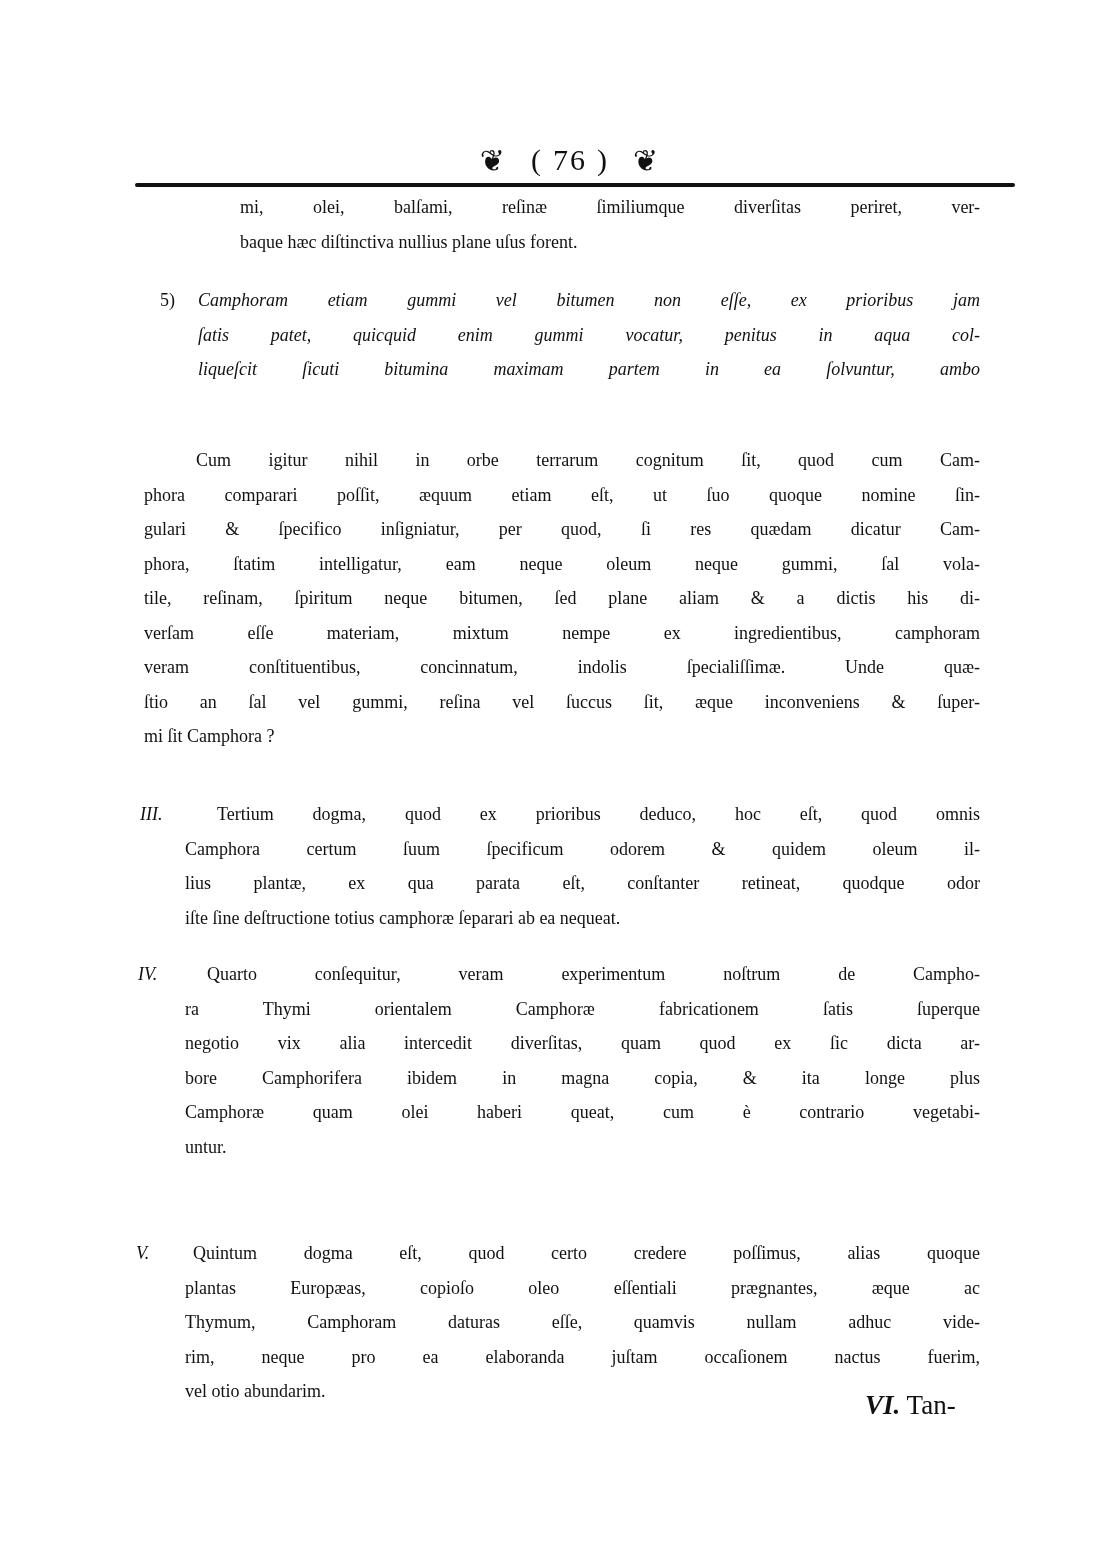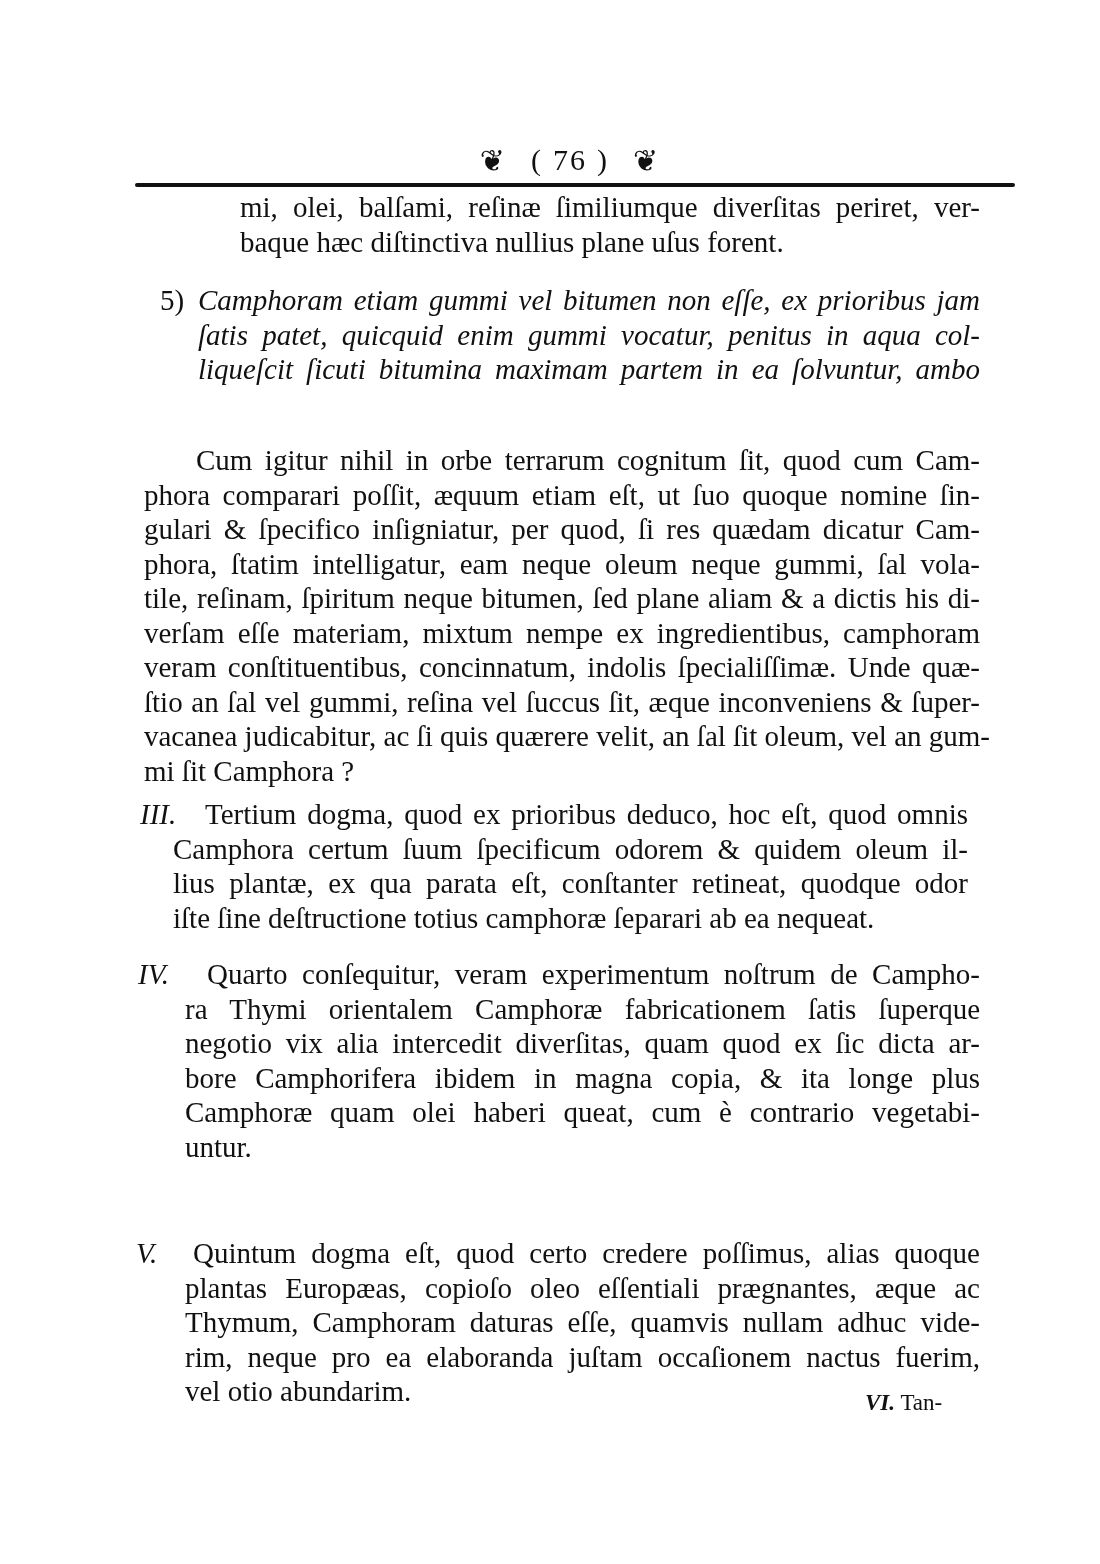--- a/index.html
+++ b/index.html
@@ -5,25 +5,25 @@
   html, body { margin: 0; padding: 0; background: #ffffff; }
   body { width: 1100px; height: 1564px; position: relative; overflow: hidden;
          font-family: "Liberation Serif", "DejaVu Serif", serif; color: #111; }
   .page { position: absolute; left: 0; top: 0; width: 1100px; height: 1412px; margin-left: 20px; }
   .header { position: absolute; top: 140px; left: 0; width: 1100px; height: 40px;
             text-align: center; font-size: 30px; line-height: 40px; letter-spacing: 2px; }
   .header .orn { display: inline-block; font-size: 30px; transform: translateY(1px); margin: 0 14px; }
   .header .par { margin: 0 10px; }
   .rule { position: absolute; top: 183px; left: 115px; width: 880px; height: 4px;
           background: #111; border-radius: 2px; }
-  .block { position: absolute; font-size: 29px; line-height: 34.5px; }
+  .block { position: absolute; font-size: 18px; line-height: 34.5px; }
   .line { white-space: nowrap; display: block; }
   .just { text-align: justify; text-align-last: justify; }
   .numeral { position: absolute; font-style: italic; font-weight: normal; }
-  .catch { position: absolute; font-size: 23px; }
+  .catch { position: absolute; font-size: 27px; }
 </style>
 </head>
 <body>
 
 <div class="page">
 
   <div class="header">
     <span class="orn">❦</span><span class="par">(</span><span>76</span><span class="par">)</span><span class="orn">❦</span>
   </div>
   <div class="rule"></div>
@@ -44,26 +44,25 @@
 
   <div class="block" style="top:443px; left:124px; width:836px;">
     <span class="line just" style="padding-left:52px;">Cum igitur nihil in orbe terrarum cognitum ſit, quod cum Cam-</span>
     <span class="line just">phora comparari poſſit, æquum etiam eſt, ut ſuo quoque nomine ſin-</span>
     <span class="line just">gulari &amp; ſpecifico inſigniatur, per quod, ſi res quædam dicatur Cam-</span>
     <span class="line just">phora, ſtatim intelligatur, eam neque oleum neque gummi, ſal vola-</span>
     <span class="line just">tile, reſinam, ſpiritum neque bitumen, ſed plane aliam &amp; a dictis his di-</span>
     <span class="line just">verſam eſſe materiam, mixtum nempe ex ingredientibus, camphoram</span>
     <span class="line just">veram conſtituentibus, concinnatum, indolis ſpecialiſſimæ. Unde quæ-</span>
     <span class="line just">ſtio an ſal vel gummi, reſina vel ſuccus ſit, æque inconveniens &amp; ſuper-</span>
-    <span class="line just">vacanea judicabitur, ac ſi quis quærere velit, an ſal ſit oleum, vel an gum-</span>
     <span class="line">mi ſit Camphora ?</span>
   </div>
 
   <span class="numeral block" style="top:797px; left:120px;">III.</span>
-  <div class="block" style="top:797px; left:153px; width:795px;">
+  <div class="block" style="top:797px; left:165px; width:795px;">
     <span class="line just" style="margin-left:32px;">Tertium dogma, quod ex prioribus deduco, hoc eſt, quod omnis</span>
     <span class="line just">Camphora certum ſuum ſpecificum odorem &amp; quidem oleum il-</span>
     <span class="line just">lius plantæ, ex qua parata eſt, conſtanter retineat, quodque odor</span>
     <span class="line">iſte ſine deſtructione totius camphoræ ſeparari ab ea nequeat.</span>
   </div>
 
   <span class="numeral block" style="top:957px; left:118px;">IV.</span>
   <div class="block" style="top:957px; left:165px; width:795px;">
     <span class="line just" style="margin-left:22px;">Quarto conſequitur, veram experimentum noſtrum de Campho-</span>
     <span class="line just">ra Thymi orientalem Camphoræ fabricationem ſatis ſuperque</span>

